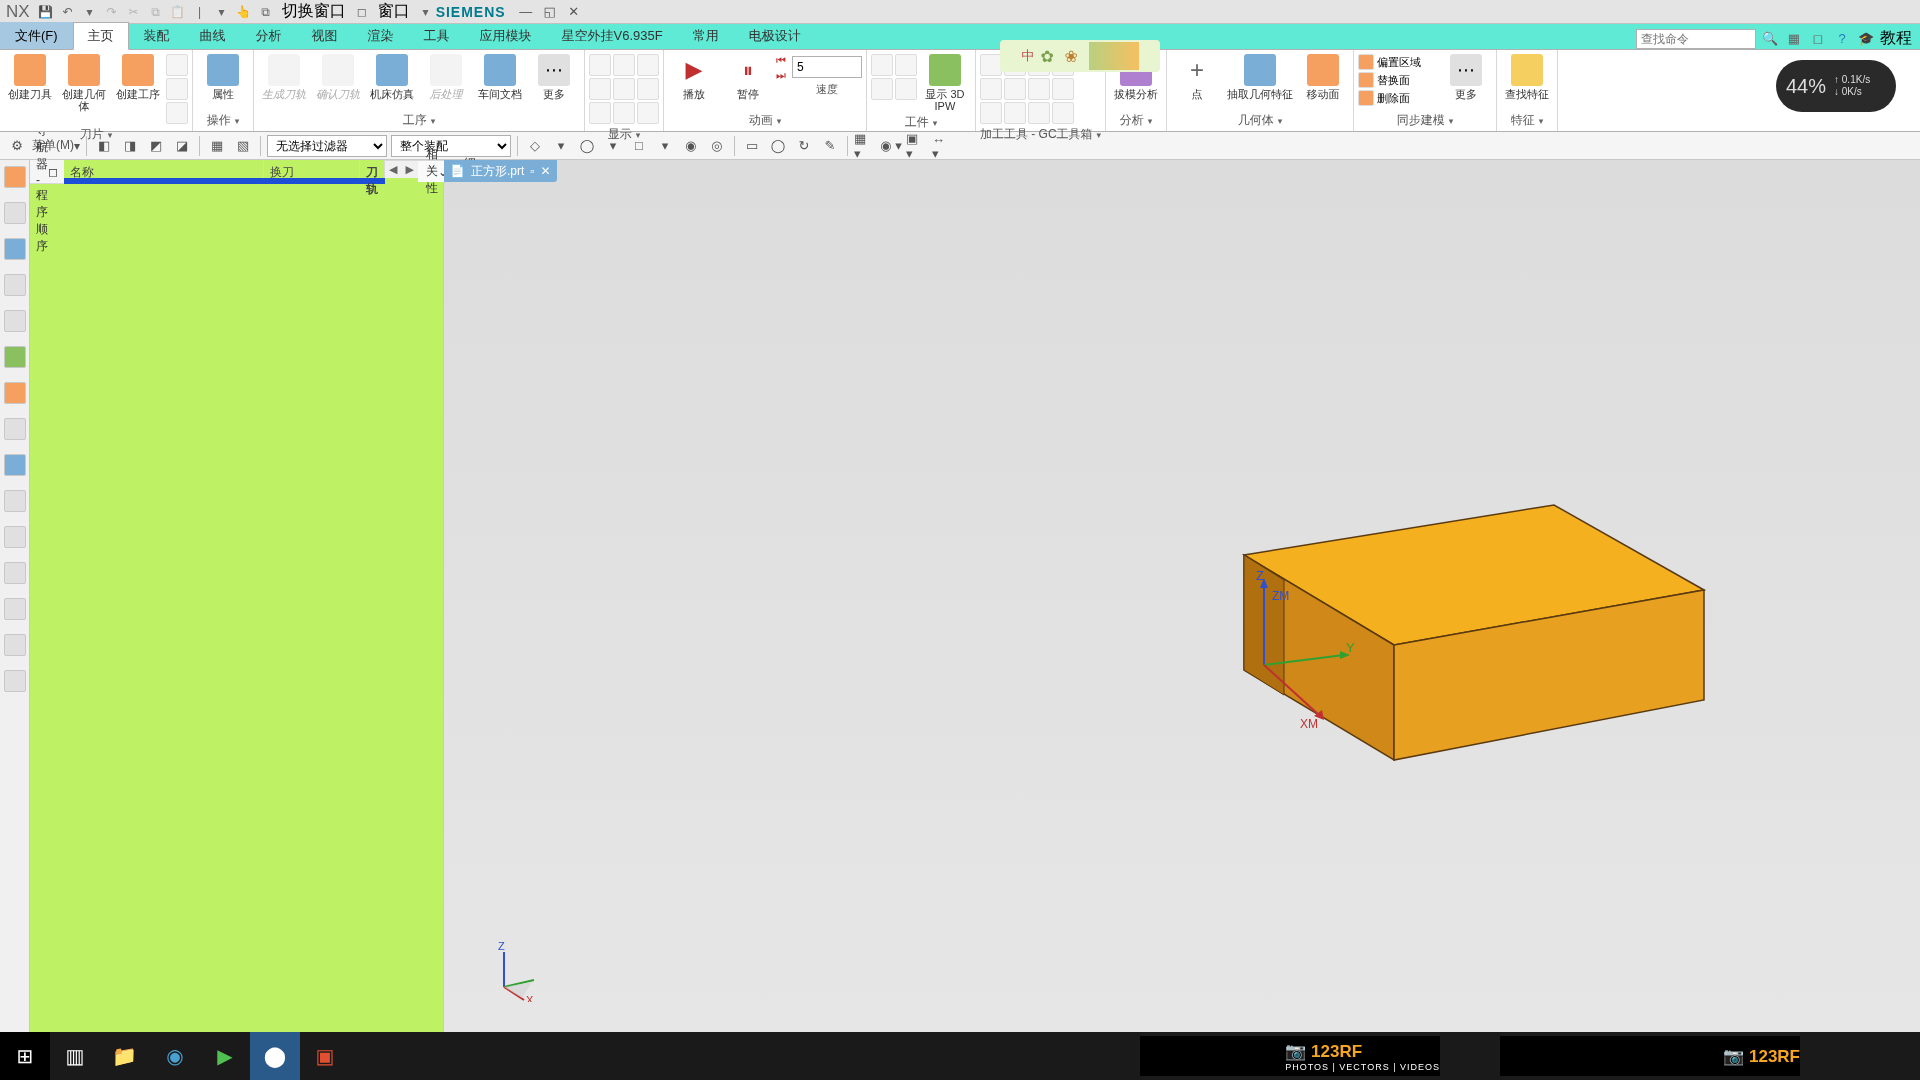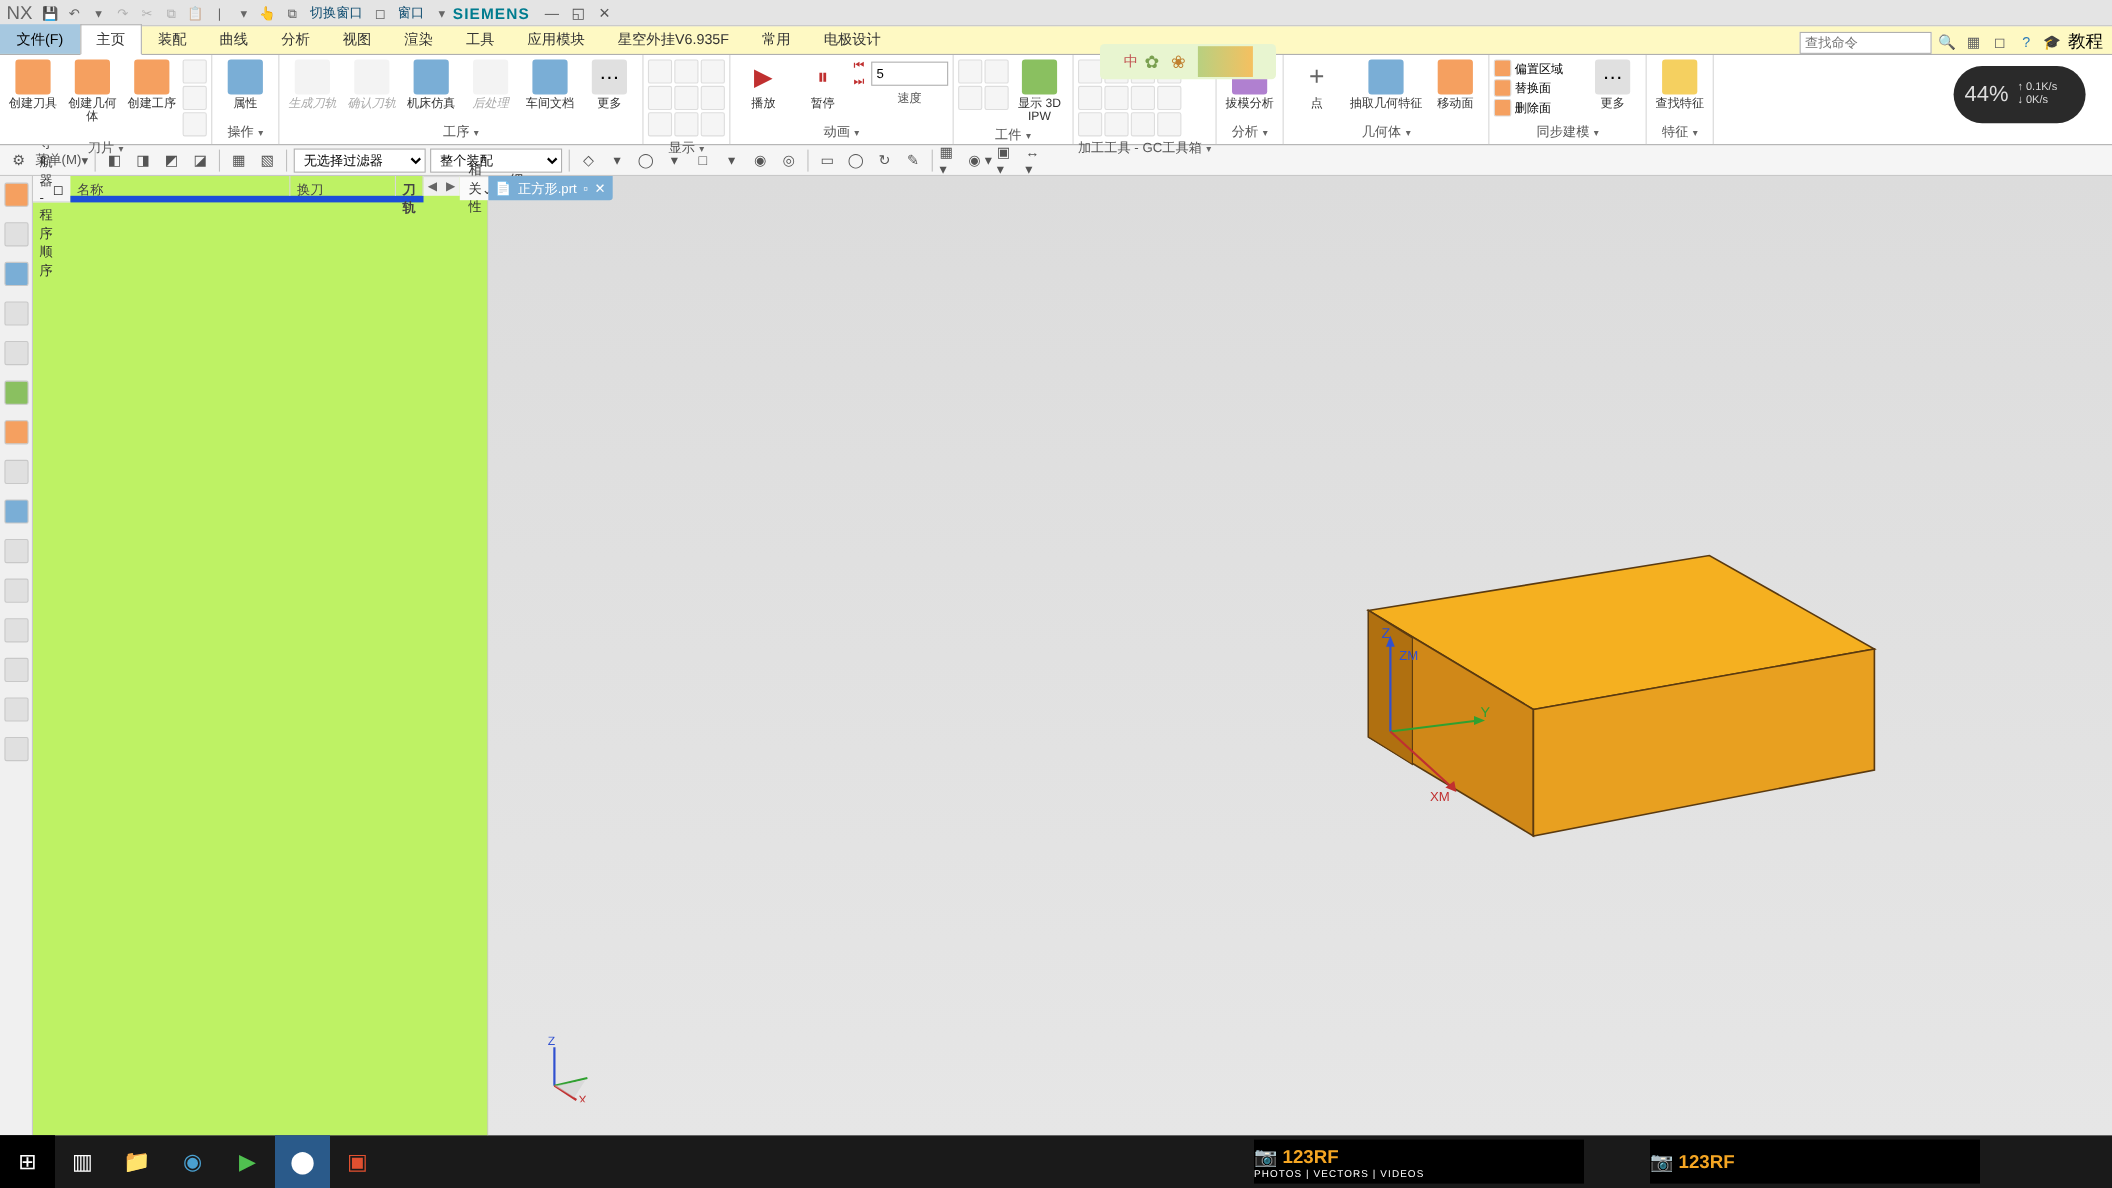--- a/index.html
+++ b/index.html
@@ -3,28 +3,28 @@
 <meta charset="utf-8">
 <style>
 * { margin: 0; padding: 0; box-sizing: border-box; font-family: "Microsoft YaHei", sans-serif; }
 body { width: 1920px; height: 1080px; overflow: hidden; background: #f0f0f0; }
 
 
 .titlebar { height: 24px; background: #e4e4e4; display: flex; align-items: center; border-bottom: 1px solid #c0c0c0; }
 .titlebar .nx-logo { font-weight: normal; color: #666; padding: 0 6px; font-size: 17px; }
 .titlebar .qat { display: flex; align-items: center; gap: 2px; }
 .titlebar .qat-item { width: 20px; height: 20px; display: flex; align-items: center; justify-content: center; color: #666; font-size: 12px; }
-.titlebar .qat-text { font-size: 12px; color: #0c4a6e; padding: 0 4px; }
+.titlebar .qat-text { font-size: 16px; color: #000000; padding: 0 4px; }
 .titlebar .title-center { flex: 1; text-align: center; font-size: 13px; color: #333; }
 .titlebar .siemens { color: #007c8f; font-weight: bold; font-size: 14px; letter-spacing: 1px; padding-right: 10px; }
 .titlebar .win-controls { display: flex; gap: 4px; padding-right: 6px; }
 .titlebar .win-btn { width: 20px; height: 18px; display: flex; align-items: center; justify-content: center; color: #555; font-size: 13px; }
 
 
-.ribbon-tabs { height: 26px; background: #fef9c3; display: flex; align-items: flex-end; border-bottom: 1px solid #b0b0b0; }
+.ribbon-tabs { height: 26px; background: #5eead4; display: flex; align-items: flex-end; border-bottom: 1px solid #b0b0b0; }
 .ribbon-tab { padding: 4px 14px; font-size: 13px; color: #333; cursor: pointer; border: 1px solid transparent; border-bottom: none; }
 .ribbon-tab.file { background: #a6c8e0; color: #000; }
 .ribbon-tab.active { background: #fff; border: 1px solid #b0b0b0; border-bottom: 1px solid #fff; margin-bottom: -1px; }
 .ribbon-right { margin-left: auto; display: flex; align-items: center; gap: 4px; padding-right: 8px; }
 .search-box { width: 120px; height: 20px; border: 1px solid #b0b0b0; font-size: 12px; padding: 0 4px; color: #999; }
 .help-icon { width: 20px; height: 20px; display: flex; align-items: center; justify-content: center; color: #666; font-size: 13px; }
 
 
 .ribbon-body { height: 82px; background: #fff; border-bottom: 1px solid #b0b0b0; display: flex; position: relative; }
 .ribbon-group { border-right: 1px solid #d8d8d8; display: flex; flex-direction: column; padding: 2px 4px 0 4px; }
@@ -80,21 +80,21 @@
 .doc-tab { position: absolute; top: 0; left: 0; height: 22px; background: #7aaed6; color: #fff; font-size: 12px; display: flex; align-items: center; padding: 0 6px; gap: 6px; border-radius: 0 0 3px 0; }
 .doc-tab .close { color: #fff; font-size: 12px; }
 
 .triad { position: absolute; left: 40px; bottom: 30px; width: 60px; height: 60px; }
 
 
 .taskbar { height: 48px; background: #1a1a1a; display: flex; align-items: center; }
 .taskbar .task-btn { width: 50px; height: 48px; display: flex; align-items: center; justify-content: center; color: #fff; font-size: 20px; }
 .taskbar .task-btn.start { background: #000; }
 .taskbar .ads { margin-left: auto; display: flex; gap: 60px; padding-right: 120px; }
-.taskbar .ad { width: 300px; height: 40px; background: #000; color: #fff; display: flex; align-items: center; justify-content: flex-start; font-size: 13px; gap: 10px; }
+.taskbar .ad { width: 300px; height: 40px; background: #000; color: #fff; display: flex; align-items: center; justify-content: flex-end; font-size: 13px; gap: 10px; }
 .taskbar .ad .ad-logo { color: #f5a623; font-weight: bold; font-size: 17px; }
 .taskbar .ad .ad-sub { font-size: 9px; letter-spacing: 1px; }
 
 
 .ic-orange { background: #f5a060 !important; }
 .ic-blue { background: #7aaed6 !important; }
 .ic-green { background: #8ac060 !important; }
 .ic-yellow { background: #f5d060 !important; }
 .ic-purple { background: #b080d0 !important; }
 </style>

